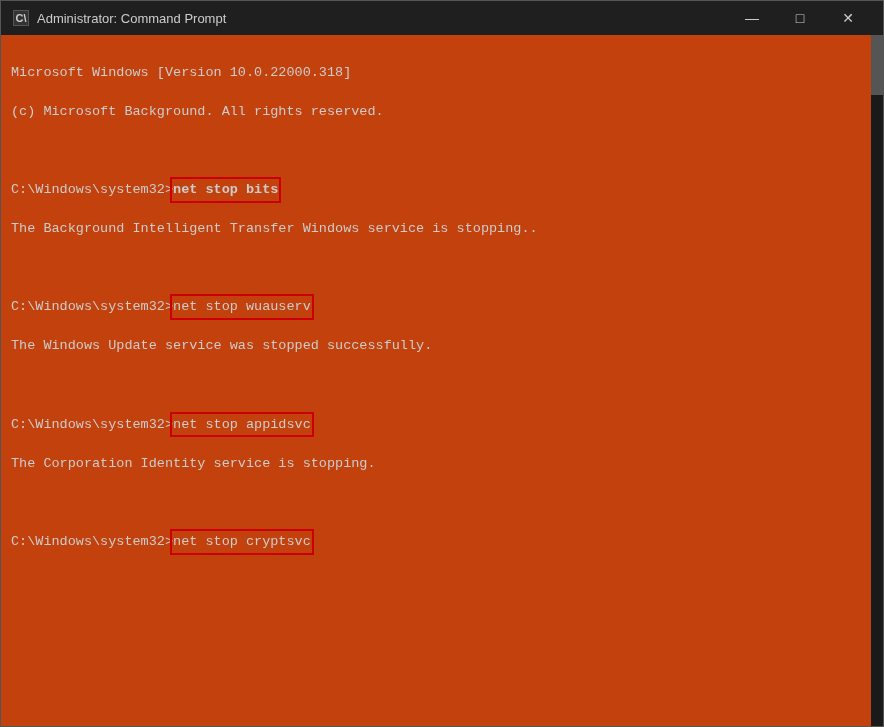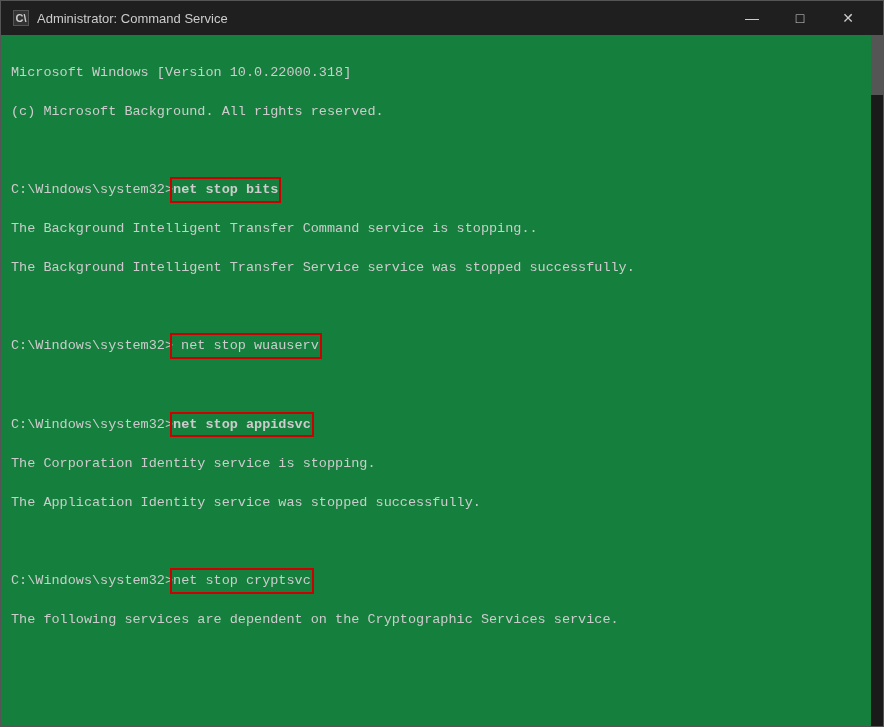--- a/index.html
+++ b/index.html
@@ -64,21 +64,21 @@
       justify-content: center;
       color: #cccccc;
       font-size: 14px;
       cursor: pointer;
       background: transparent;
       border: none;
       font-family: 'Segoe UI', Arial, sans-serif;
     }
 
     .terminal {
-      background: #15803d;
+      background: #c2410c;
       flex: 1;
       padding: 8px 10px;
       overflow: hidden;
       position: relative;
     }
 
     .terminal-content {
       color: #cccccc;
       font-size: 13.5px;
       line-height: 1.45;
@@ -105,45 +105,43 @@
       position: absolute;
       top: 0;
     }
   </style>
 </head>
 <body>
 
 <div class="window">
   <div class="title-bar">
     <div class="title-bar-icon">C\</div>
-    <span class="title-bar-text">Administrator: Command Service</span>
+    <span class="title-bar-text">Administrator: Command Prompt</span>
     <div class="title-bar-controls">
       <button class="title-btn">—</button>
       <button class="title-btn">□</button>
       <button class="title-btn close">✕</button>
     </div>
   </div>
 
   <div class="terminal">
     <div class="terminal-content">
 <span class="line">Microsoft Windows [Version 10.0.22000.318]</span>
 <span class="line">(c) Microsoft Background. All rights reserved.</span>
 <span class="line"> </span>
 <span class="line">C:\Windows\system32&gt;<span style="outline: 2px solid #cc0000; outline-offset:1px; display:inline-block;font-weight:bold;">net stop bits</span></span>
-<span class="line">The Background Intelligent Transfer Command service is stopping..</span>
-<span class="line">The Background Intelligent Transfer Service service was stopped successfully.</span>
+<span class="line">The Background Intelligent Transfer Windows service is stopping..</span>
 <span class="line"> </span>
-<span class="line">C:\Windows\system32&gt;<span style="outline: 2px solid #cc0000; outline-offset:1px; display:inline-block;padding-left:8px;">net stop wuauserv</span></span>
+<span class="line">C:\Windows\system32&gt;<span style="outline: 2px solid #cc0000; outline-offset:1px; display:inline-block;">net stop wuauserv</span></span>
+<span class="line">The Windows Update service was stopped successfully.</span>
 <span class="line"> </span>
-<span class="line">C:\Windows\system32&gt;<span style="outline: 2px solid #cc0000; outline-offset:1px; display:inline-block;font-weight:bold;">net stop appidsvc</span></span>
+<span class="line">C:\Windows\system32&gt;<span style="outline: 2px solid #cc0000; outline-offset:1px; display:inline-block;">net stop appidsvc</span></span>
 <span class="line">The Corporation Identity service is stopping.</span>
-<span class="line">The Application Identity service was stopped successfully.</span>
 <span class="line"> </span>
 <span class="line">C:\Windows\system32&gt;<span style="outline: 2px solid #cc0000; outline-offset:1px; display:inline-block;text-align:center;">net stop cryptsvc</span></span>
-<span class="line">The following services are dependent on the Cryptographic Services service.</span>
 
 
 
 
 
 
 
 
 
 

